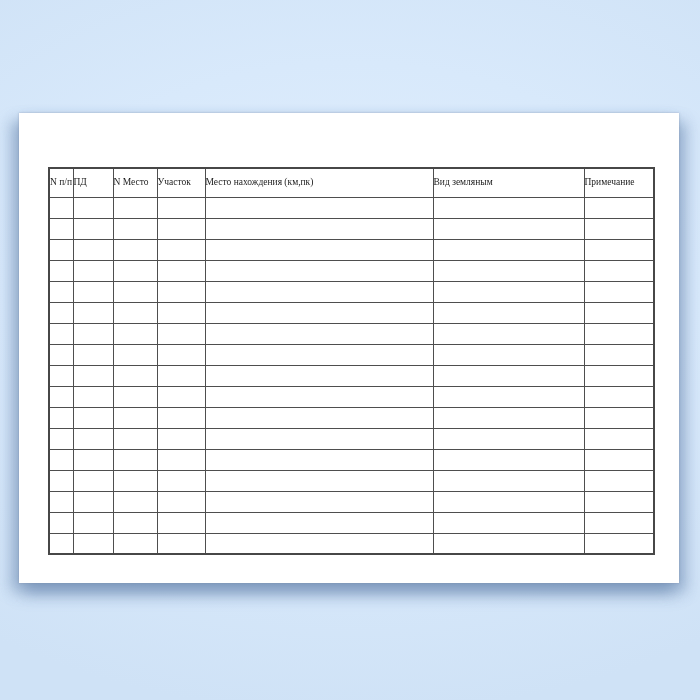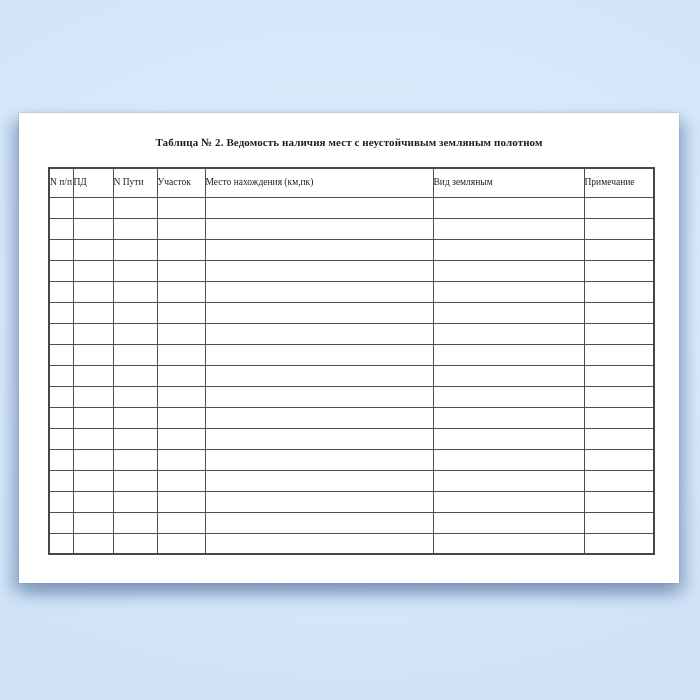--- a/index.html
+++ b/index.html
@@ -69,37 +69,36 @@
   col.c2 { width: 44px; }
   col.c3 { width: 48px; }
   col.c4 { width: 228px; }
   col.c5 { width: 151px; }
   col.c6 { width: 70px; }
 </style>
 </head>
 <body>
 
 <div class="page">
-  <div class="doc-title">Таблица № 2. Ведомость наличия мест с неустойчивым земляным полотном</div>
 
   <table class="register">
     <colgroup>
       <col class="c0">
         <col class="c1">
         <col class="c2">
         <col class="c3">
       <col class="c4">
         <col class="c5">
         <col class="c6">
     </colgroup>
     <thead>
       <tr>
           <th>N п/п</th>
           <th>ПД</th>
-          <th>N Пути</th>
+          <th>N Место</th>
           <th>Участок</th>
           <th>Место нахождения (км,пк)</th>
           <th>Вид земляным</th>
           <th>Примечание</th>
         </tr>
     </thead>
     <tbody>
         <tr>
           <td></td>
           <td></td>

